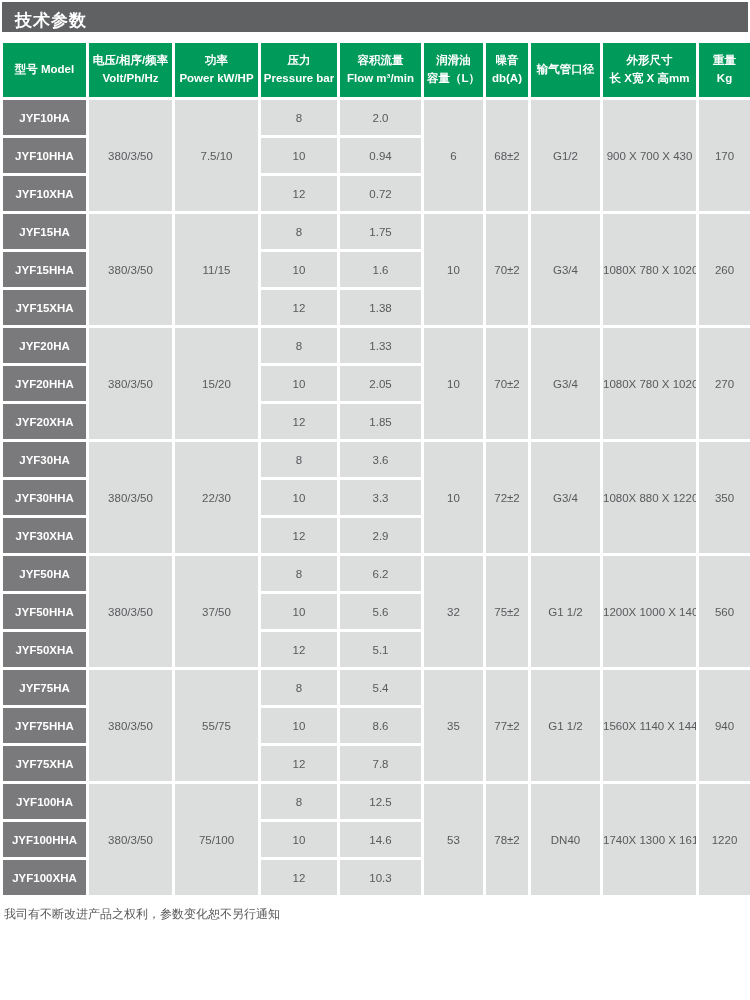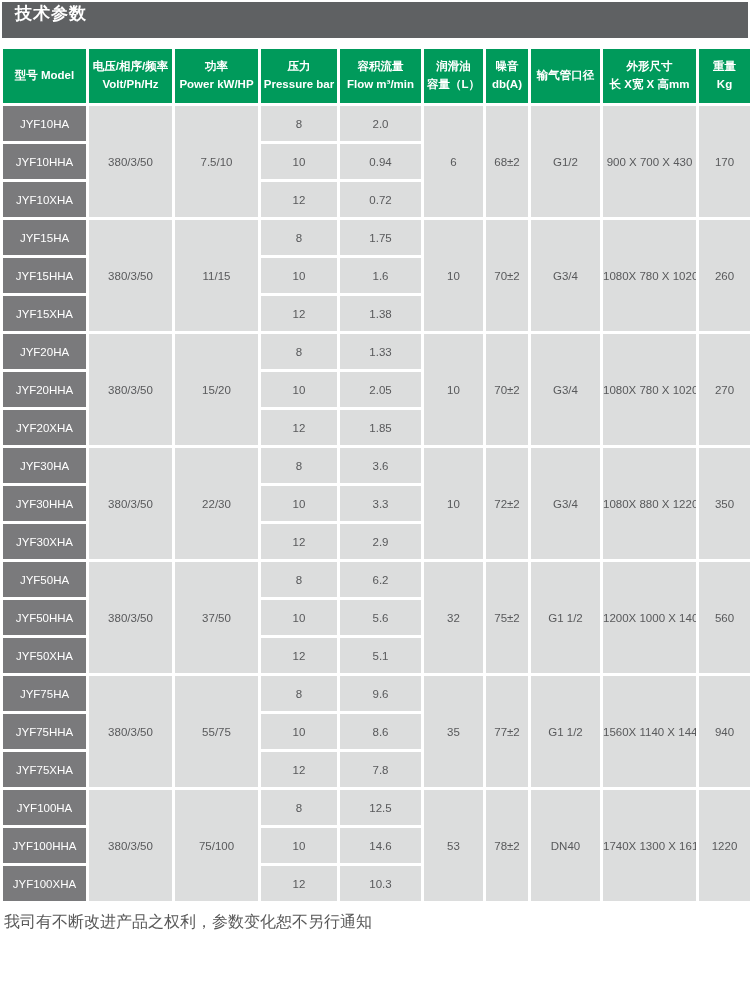--- a/index.html
+++ b/index.html
@@ -4,24 +4,24 @@
 <style>
   * { margin: 0; padding: 0; box-sizing: border-box; }
   html, body { background: #ffffff; }
   body {
     width: 750px; height: 1000px;
     font-family: "Liberation Sans", sans-serif;
     overflow: hidden;
   }
   .title-bar {
     margin: 2px 2px 0 2px;
-    height: 36px;
+    height: 30px;
     background: #5f6163;
     display: flex;
-    align-items: flex-start;
+    align-items: flex-end;
     padding-left: 13px;
   }
   .title-bar .title-text {
     color: #ffffff;
     font-size: 17px;
     font-weight: bold;
     letter-spacing: 1px;
   }
   table.spec {
     margin-top: 8px;
@@ -56,26 +56,26 @@
   }
   td {
     background: #dcdddd;
     color: #58595b;
     font-size: 11.5px;
     height: 38px;
   }
   td.model {
     background: #7a7a7c;
     color: #ffffff;
-    font-weight: normal;
+    font-weight: bold;
   }
   .footer-note {
     margin-top: 8px;
     padding-left: 4px;
-    font-size: 16px;
+    font-size: 12px;
     color: #595959;
   }
 </style>
 </head>
 <body>
 
 <div class="title-bar">
   <span class="title-text">技术参数</span>
 </div>
 
@@ -243,21 +243,21 @@
       <tr>
         <td class="model">JYF50XHA</td>
         <td>12</td>
         <td>5.1</td>
       </tr>
       <tr>
         <td class="model">JYF75HA</td>
         <td rowspan="3">380/3/50</td>
         <td rowspan="3">55/75</td>
         <td>8</td>
-        <td>9.6</td>
+        <td>5.4</td>
         <td rowspan="3">35</td>
         <td rowspan="3">77±2</td>
         <td rowspan="3">G1 1/2</td>
         <td rowspan="3">1560X 1140 X 1440</td>
         <td rowspan="3">940</td>
       </tr>
       <tr>
         <td class="model">JYF75HHA</td>
         <td>10</td>
         <td>8.6</td>

